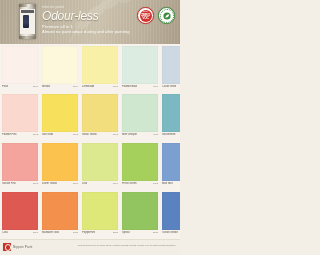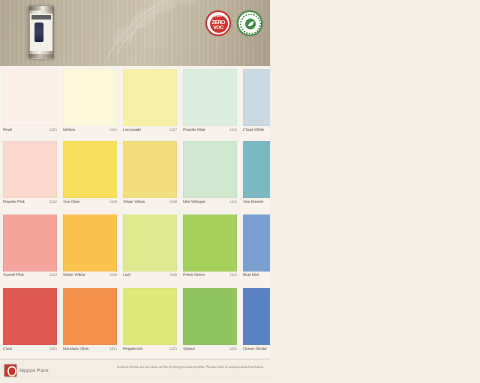--- a/index.html
+++ b/index.html
@@ -162,20 +162,26 @@
 
     <div class="can">
       <div class="can-lid"></div>
       <div class="can-label">
         <div class="can-lbl-top"></div>
         <div class="can-figure"></div>
       </div>
       <div class="can-base"></div>
     </div>
 
+    <div class="hdr-text">
+      <div class="eyebrow">interior paint</div>
+      <div class="title">Odour-less</div>
+      <div class="subtitle">Premium all in 1</div>
+      <div class="tagline">Almost no paint odour during and after painting</div>
+    </div>
 
     <div class="badges">
       <div class="badge badge-voc">
         <div class="voc-inner">
           <span class="voc-a">100%</span>
           <span class="voc-b">ZERO</span>
           <span class="voc-c">VOC</span>
         </div>
       </div>
       <div class="badge badge-eco">

